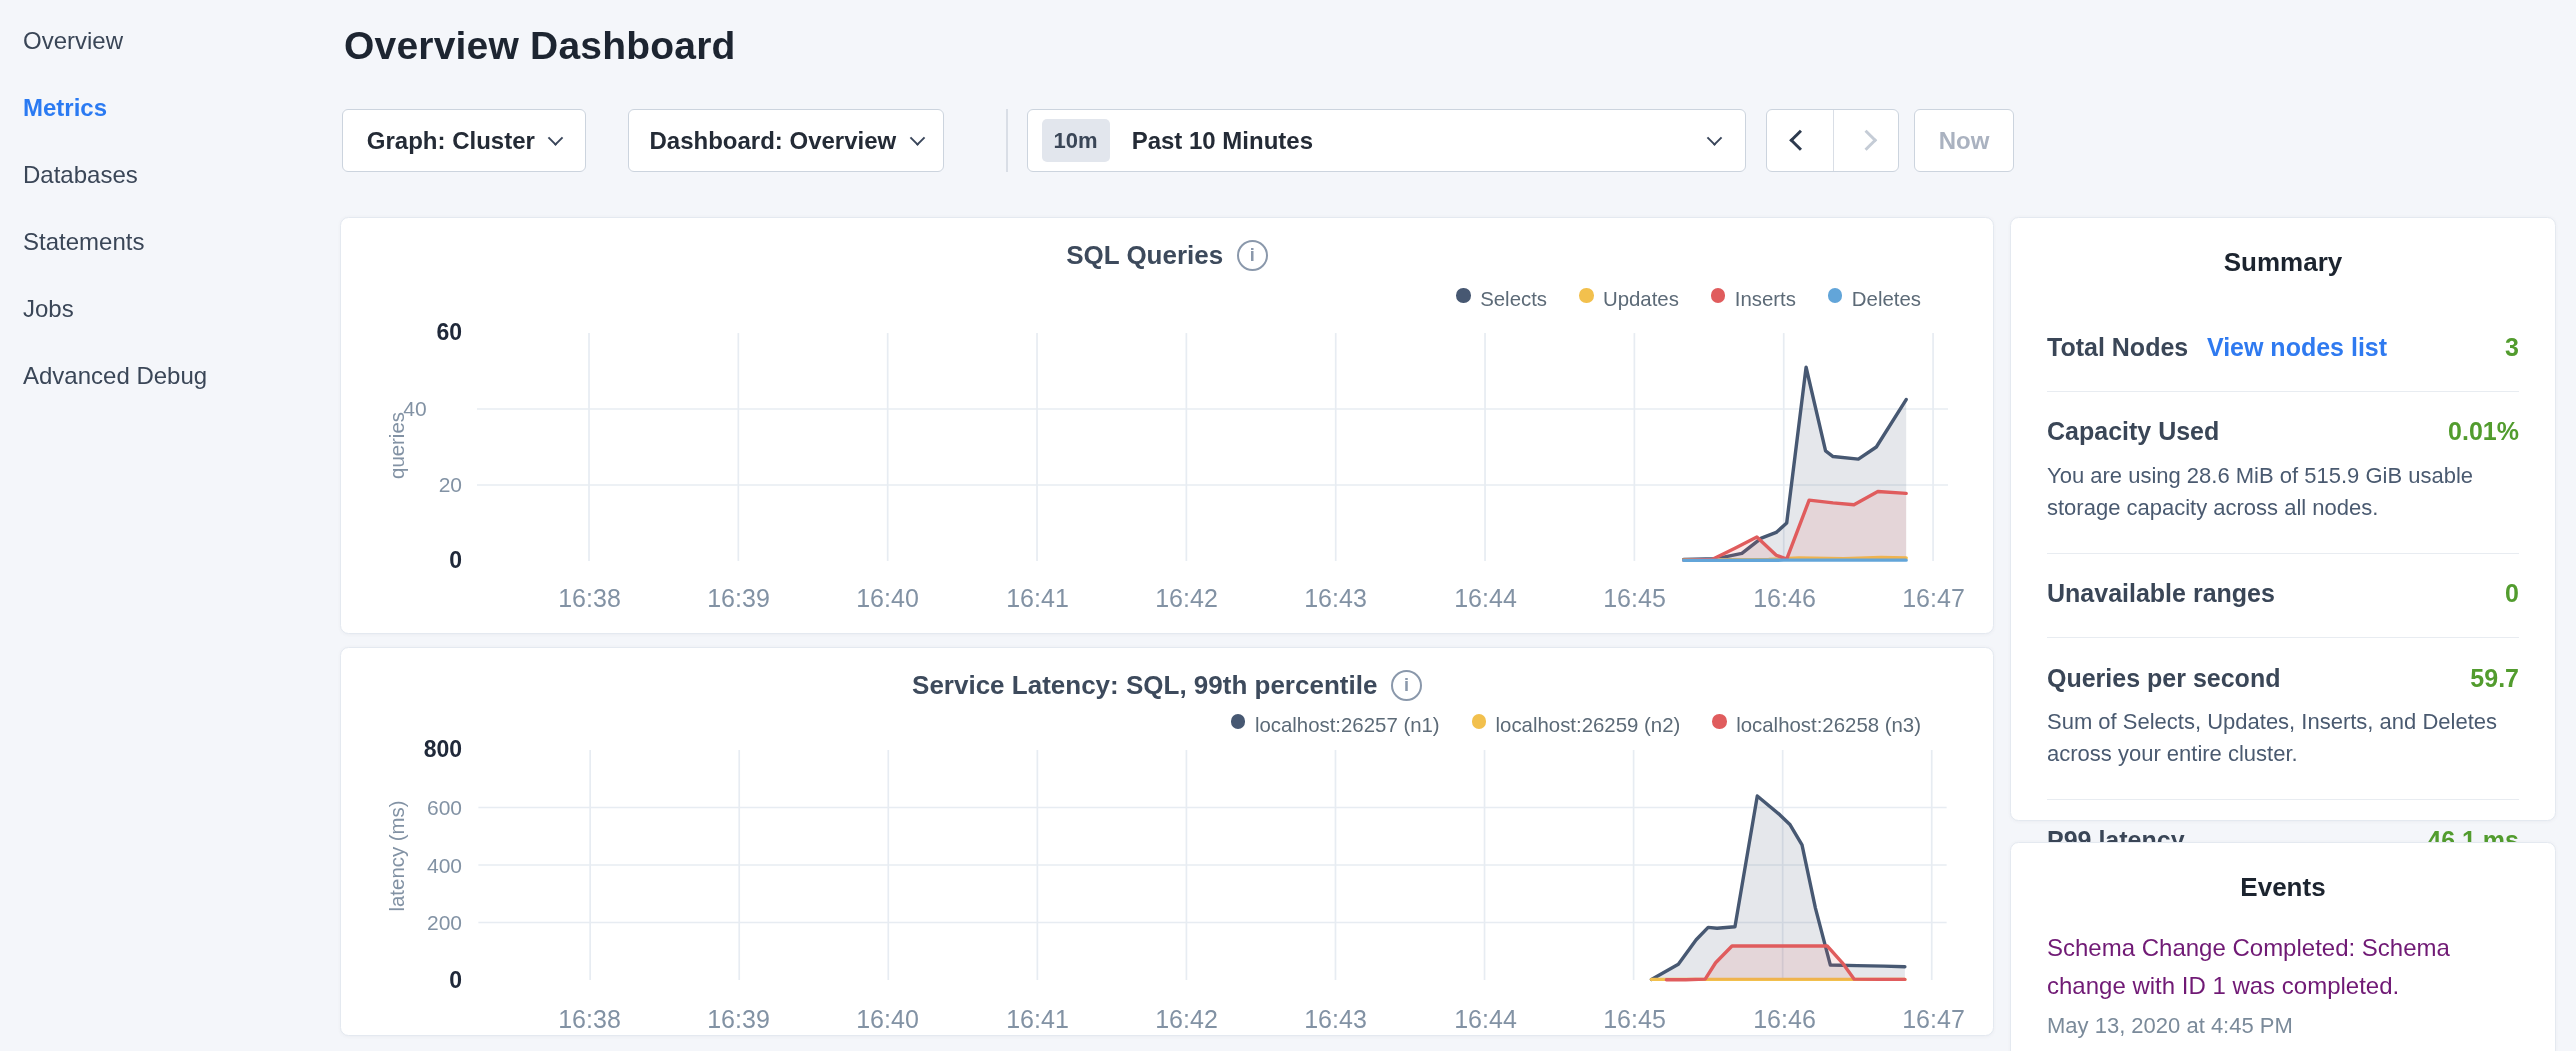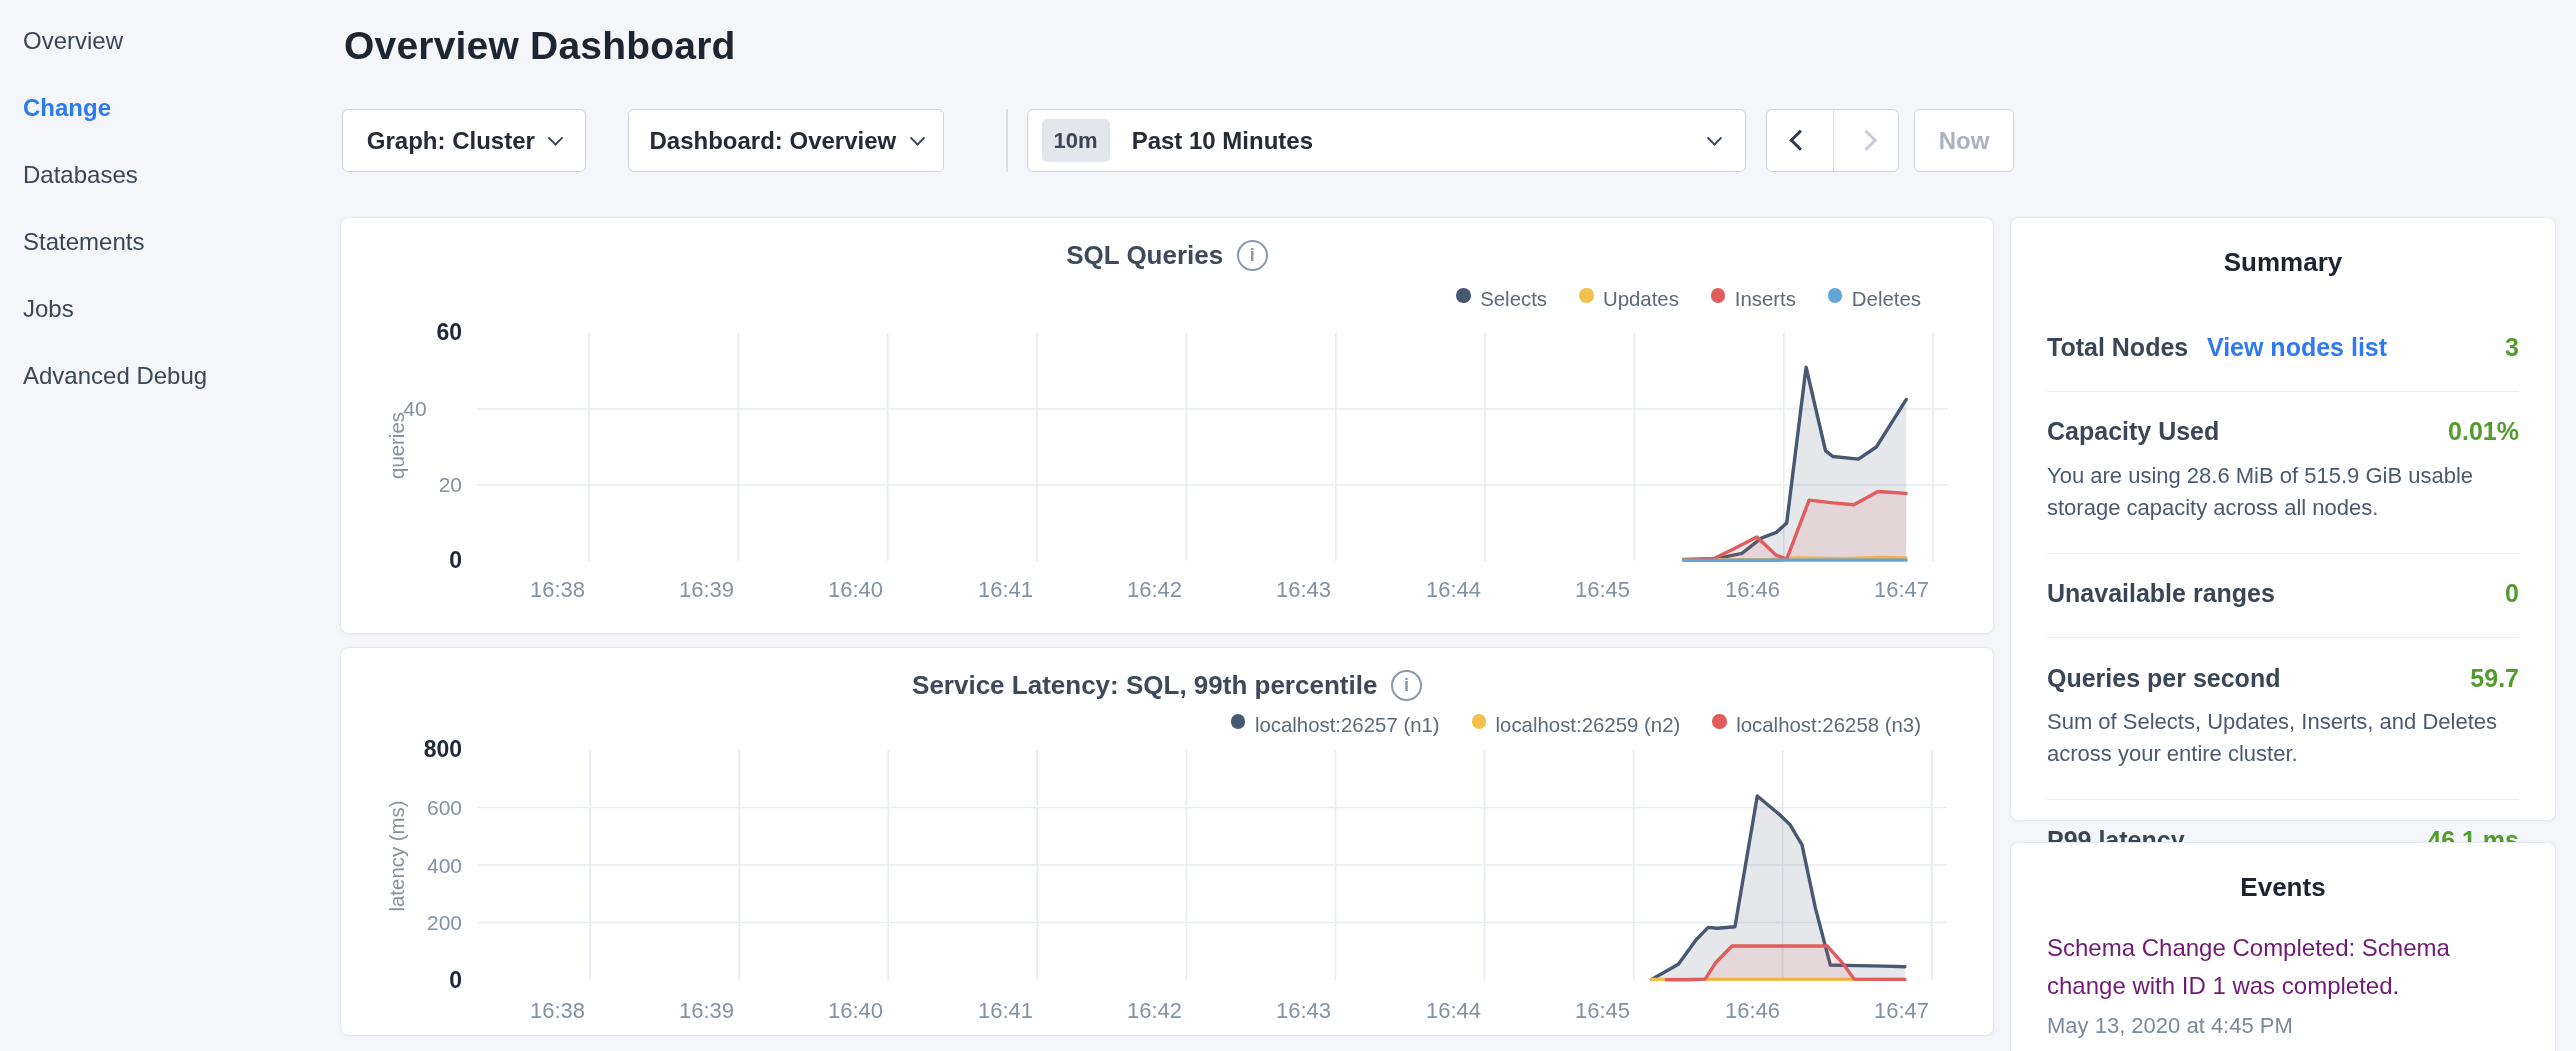--- a/index.html
+++ b/index.html
@@ -72,21 +72,21 @@
     color:#8a98ab; font-size:18px; font-weight:700; font-style:normal;
     display:flex; align-items:center; justify-content:center; cursor:pointer;
   }
   .legend { position:absolute; right:72px; display:flex; gap:32px; align-items:center; }
   .legend-item { display:flex; align-items:flex-start; gap:9.4px; }
   .legend-dot { width:14.5px; height:14.5px; border-radius:50%; }
   .legend-label { font-size:20.4px; color:#5c6a77; }
   .plot-svg { position:absolute; overflow:visible; }
   .ytick { position:absolute; width:94px; text-align:right; font-size:21px; color:#8292a4; line-height:27px; }
   .ytick.strong { font-weight:700; color:#20293a; font-size:23px; }
-  .xtick { position:absolute; width:119px; font-size:22px; color:#8292a4; }
+  .xtick { position:absolute; width:119px; text-align:center; font-size:25px; color:#8292a4;margin-top:7px; }
   .y-unit { position:absolute; font-size:20.4px; color:#8292a4; transform:rotate(-90deg); transform-origin:center; white-space:nowrap; }
 
   
   .panel-title { text-align:center; font-size:26px; font-weight:700; color:#1c242f; padding-top:29px; }
   .sum-body { padding:29px 36px 0 36px; }
   .sum-row { padding:25.5px 0 29px 0; }
   .sum-row + .sum-row { border-top:1.7px solid #e8ecf1; }
   .sum-head { display:flex; align-items:baseline; }
   .sum-label { font-size:25px; font-weight:700; color:#3a4657; }
   .sum-link { font-size:25px; font-weight:700; color:#2f7af0; margin-left:18.7px; cursor:pointer; }
@@ -97,21 +97,21 @@
   .event-text { font-size:24px; line-height:38px; color:#701a75; }
   .event-time { margin-top:8.5px; font-size:22px; color:#7a8a9a; }
 </style>
 </head>
 <body>
 
 <div id="app">
 
   <nav class="sidebar">
     <div class="nav-item">Overview</div>
-    <div class="nav-item active">Change</div>
+    <div class="nav-item active">Metrics</div>
     <div class="nav-item">Databases</div>
     <div class="nav-item">Statements</div>
     <div class="nav-item">Jobs</div>
     <div class="nav-item">Advanced Debug</div>
   </nav>
 
   <h1 class="page-title">Overview Dashboard</h1>
 
   <div class="btn dd-graph">
     <span>Graph: Cluster</span>

